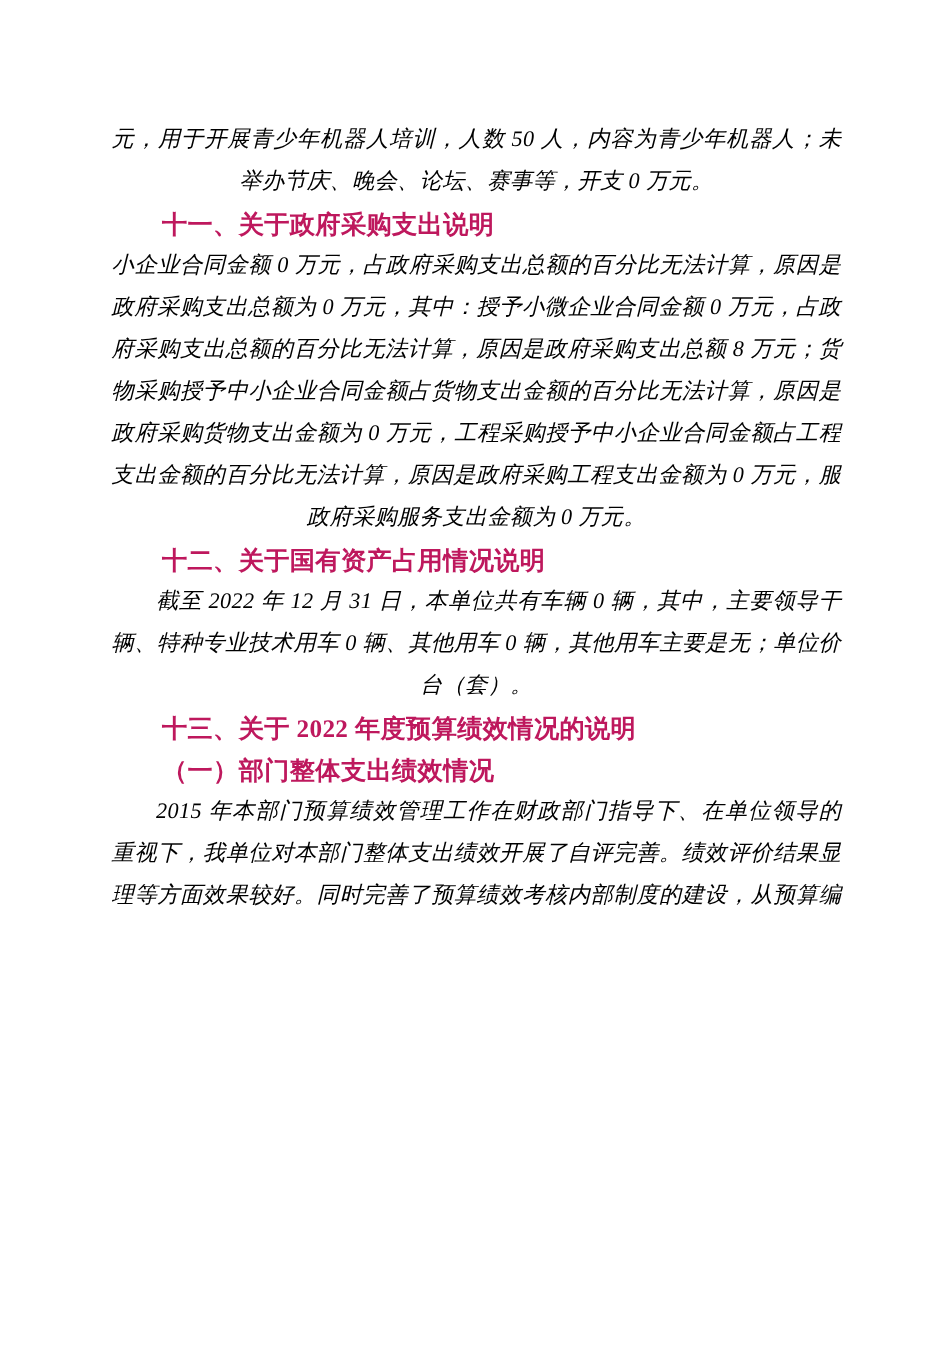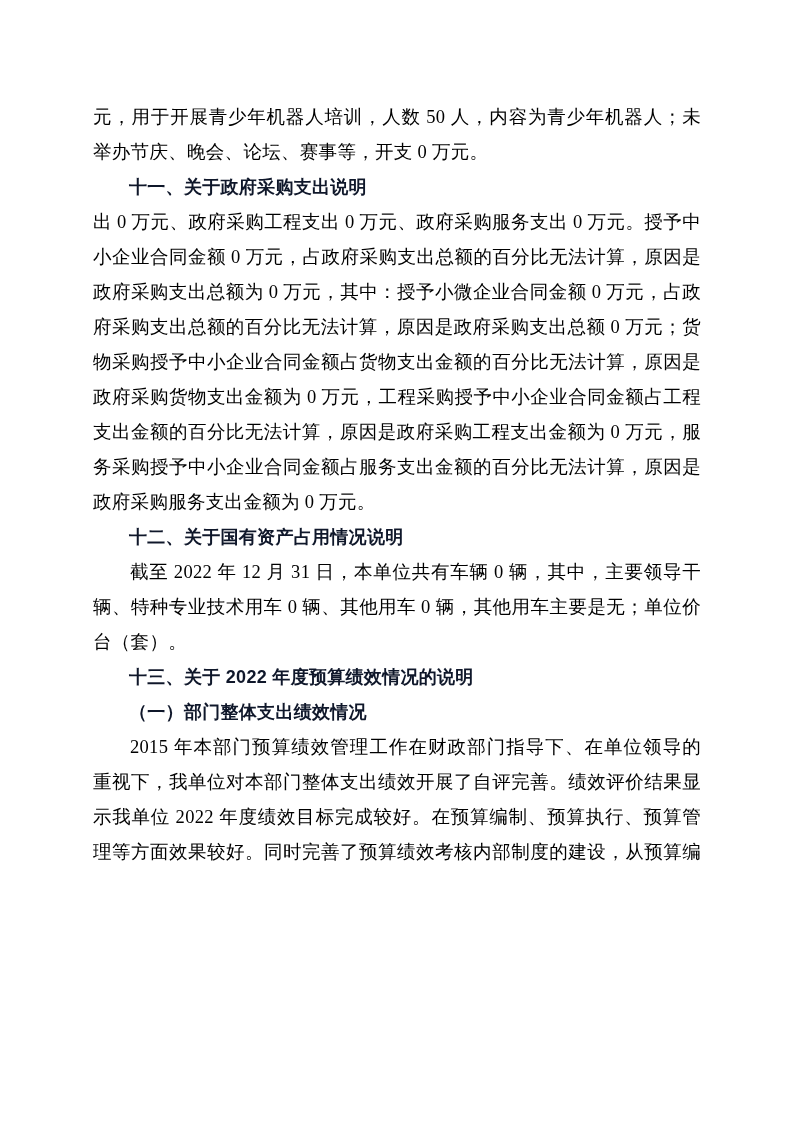--- a/index.html
+++ b/index.html
@@ -20,75 +20,72 @@
     position: absolute;
     top: 100px;
     left: 93px;
     width: 608px;
   }
   .line {
     font-size: 18.5px;
     line-height: 35px;
     height: 35px;
     white-space: nowrap;
-    text-align: left;
+    text-align: center;
     color: #000000;
     letter-spacing: 0.3px;
   }
   .line.fill {
     white-space: normal;
     text-align: justify;
     text-align-last: justify;
     text-justify: inter-character;
   }
   .line.indent {
     text-indent: 2em;
   }
   .heading {
-    font-family: Liberation Sans, sans-serif;
+    font-family: Liberation Serif, serif;
     font-weight: bold;
-    font-size: 18px;
+    font-size: 21px;
     line-height: 35px;
     height: 35px;
     text-indent: 2em;
-    color: #0f172a;
+    color: #be185d;
     letter-spacing: 0.3px;
     white-space: nowrap;
   }
-  .paragraph { margin: 0; }
+  .paragraph { margin: 0; font-style: italic; }
 </style>
 </head>
 <body>
 
 <div class="page">
   <div class="content">
       <div class="paragraph">
         <div class="line fill">元，用于开展青少年机器人培训，人数 50 人，内容为青少年机器人；未</div>
         <div class="line">举办节庆、晚会、论坛、赛事等，开支 0 万元。</div>
       </div>
       <div class="heading">十一、关于政府采购支出说明</div>
       <div class="paragraph">
-        <div class="line fill">出 0 万元、政府采购工程支出 0 万元、政府采购服务支出 0 万元。授予中</div>
         <div class="line fill">小企业合同金额 0 万元，占政府采购支出总额的百分比无法计算，原因是</div>
         <div class="line fill">政府采购支出总额为 0 万元，其中：授予小微企业合同金额 0 万元，占政</div>
-        <div class="line fill">府采购支出总额的百分比无法计算，原因是政府采购支出总额 0 万元；货</div>
+        <div class="line fill">府采购支出总额的百分比无法计算，原因是政府采购支出总额 8 万元；货</div>
         <div class="line fill">物采购授予中小企业合同金额占货物支出金额的百分比无法计算，原因是</div>
         <div class="line fill">政府采购货物支出金额为 0 万元，工程采购授予中小企业合同金额占工程</div>
         <div class="line fill">支出金额的百分比无法计算，原因是政府采购工程支出金额为 0 万元，服</div>
-        <div class="line fill">务采购授予中小企业合同金额占服务支出金额的百分比无法计算，原因是</div>
         <div class="line">政府采购服务支出金额为 0 万元。</div>
       </div>
       <div class="heading">十二、关于国有资产占用情况说明</div>
       <div class="paragraph">
         <div class="line fill indent">截至 2022 年 12 月 31 日，本单位共有车辆 0 辆，其中，主要领导干</div>
         <div class="line fill">辆、特种专业技术用车 0 辆、其他用车 0 辆，其他用车主要是无；单位价</div>
         <div class="line">台（套）。</div>
       </div>
       <div class="heading">十三、关于 2022 年度预算绩效情况的说明</div>
       <div class="heading">（一）部门整体支出绩效情况</div>
       <div class="paragraph">
         <div class="line fill indent">2015 年本部门预算绩效管理工作在财政部门指导下、在单位领导的</div>
         <div class="line fill">重视下，我单位对本部门整体支出绩效开展了自评完善。绩效评价结果显</div>
-        <div class="line fill">示我单位 2022 年度绩效目标完成较好。在预算编制、预算执行、预算管</div>
         <div class="line fill">理等方面效果较好。同时完善了预算绩效考核内部制度的建设，从预算编</div>
       </div>
     </div>
 </div>
 
 </body></html>

